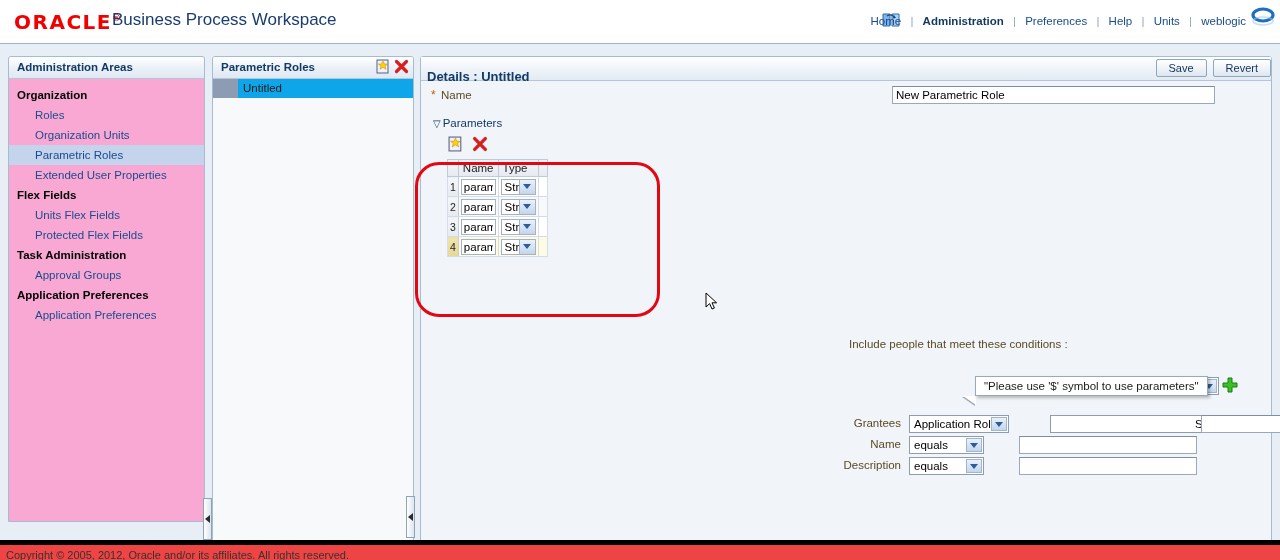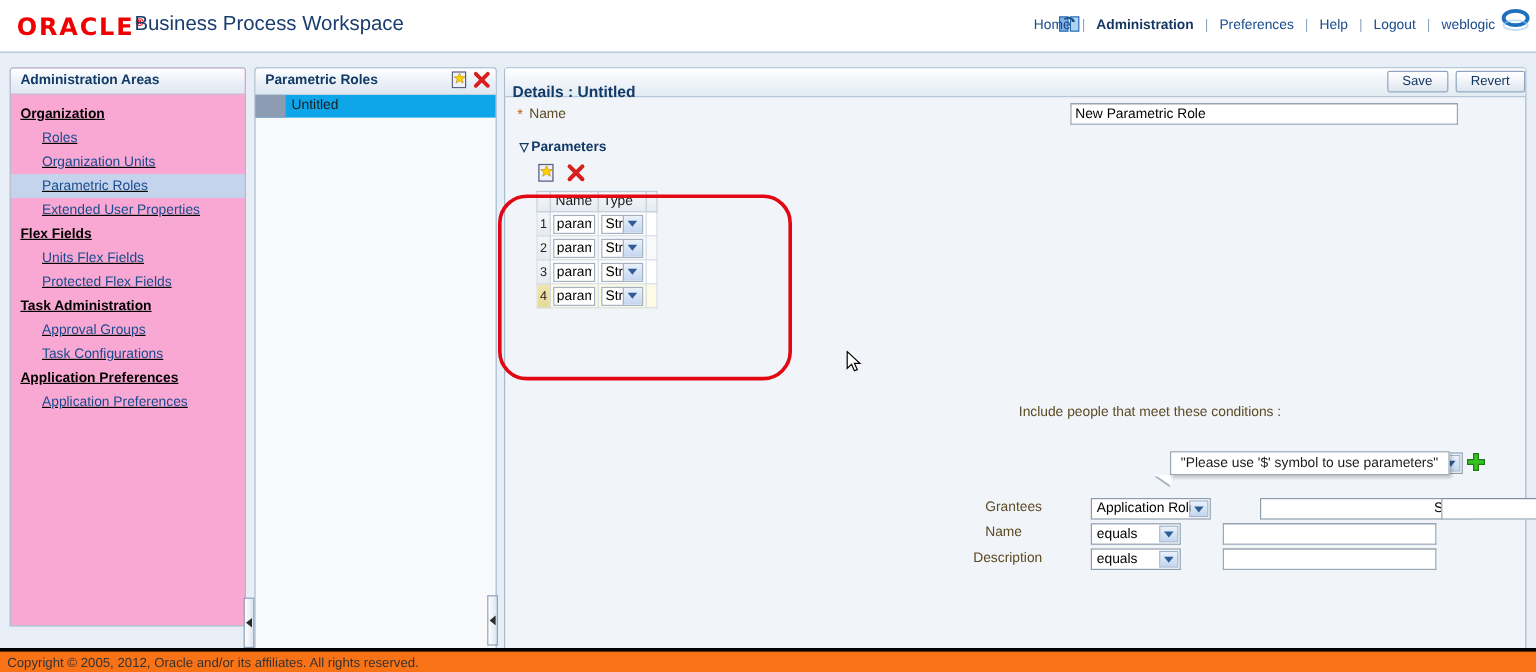--- a/index.html
+++ b/index.html
@@ -66,21 +66,21 @@
   }
   .panel-header {
     height: 22px; line-height: 21px;
     background: linear-gradient(to bottom, #ffffff 0%, #eaf0f7 55%, #dfe8f2 100%);
     border-bottom: 1px solid #b4c6d8;
     font-weight: bold; font-size: 11.5px; color: #123a66;
     padding-left: 8px;
     position: relative;
     border-radius: 2px 2px 0 0;
   }
-  .admin-list { padding: 6px 0 0 0; text-decoration: underline; }
+  .admin-list { padding: 6px 0 0 0; }
   .grp-head {
     font-weight: bold; font-size: 11.5px; color: #000;
     padding: 4px 0 4px 8px;
   }
   .grp-item {
     color: #1a4b8c; font-size: 11.5px;
     padding: 4px 0 4px 26px;
     cursor: pointer;
   }
   .grp-item.selected { background: #c3d4ec; }
@@ -165,21 +165,21 @@
     border-top-color: #7d8e9f;
     background: #ffffff;
     padding: 1px 3px;
     color: #000;
   }
   .name-input { position: absolute; left: 471px; top: 4px; width: 323px; height: 18px; }
 
   
   .params-wrap { position: absolute; left: 5px; top: 58px; }
   .params-title {
-    font-size: 11.5px; font-weight: bold; color: #123a66;
+    font-size: 11.5px; font-weight: normal; color: #123a66;
     position: absolute; left: 7px; top: 2px;
     white-space: nowrap;
   }
   .disc { display:inline-block; margin-right:2px; font-size: 10px; color:#123a66;}
   .params-toolbar { position: absolute; left: 22px; top: 21px; display: flex; gap: 8px; }
 
   table.ptable {
     position: absolute; left: 21px; top: 44px;
     border-collapse: collapse;
     background: #ffffff;
@@ -264,43 +264,43 @@
     border: 1px solid #9fb4cd;
     display: flex; align-items: center; justify-content: center;
   }
   .sel-box .arrow .tri {
     width: 0; height: 0;
     border-left: 4px solid transparent;
     border-right: 4px solid transparent;
     border-top: 5px solid #2f5c95;
   }
 
-  .row-lbl { position: absolute; font-size: 11.5px; color: #5b4a24; }
+  .row-lbl { position: absolute; font-size: 11.5px; color: #5b4a24; text-align: right; }
 
   .tooltip {
     position: absolute; left: 975px; top: 332px;
     background: #ffffff; border: 1px solid #9ba8b6;
     box-shadow: 2px 2px 3px rgba(0,0,0,0.25);
     padding: 3px 8px;
     font-size: 11.5px; color: #1b1b1b;
     white-space: nowrap;
   }
   .tooltip-tail {
     position: absolute; left: 963px; top: 352px;
     width: 0; height: 0;
     border-top: 9px solid #ffffff;
     border-left: 13px solid transparent;
     filter: drop-shadow(-1px 1px 0 #9ba8b6);
   }
 
   
   .footer {
     position: absolute; left: 0; top: 540px; width: 1280px; height: 20px;
-    background: #f97316;
-    border-top: 3px solid #000000;
+    background: #ef4444;
+    border-top: 5px solid #000000;
     font-size: 11px; color: #333;
     padding: 4px 0 0 6px;
   }
 
   .cursor-arrow { position: absolute; left: 705px; top: 248px; width: 14px; height: 20px; }
 
   .icon-x { cursor: pointer; }
 </style>
 </head>
 <body>
@@ -324,21 +324,21 @@
 
     <div class="topnav">
       <span class="navitem"><a>Home</a></span>
       <span class="sep">|</span>
       <span class="navitem"><a class="current">Administration</a></span>
       <span class="sep">|</span>
       <span class="navitem"><a>Preferences</a></span>
       <span class="sep">|</span>
       <span class="navitem"><a>Help</a></span>
       <span class="sep">|</span>
-      <span class="navitem"><a>Logout</a></span>
+      <span class="navitem"><a>Units</a></span>
       <span class="sep">|</span>
       <span class="navitem"><a>weblogic</a></span>
     </div>
 
     <div class="oracle-o">
       <svg width="26" height="22" viewBox="0 0 26 22">
         <ellipse cx="13" cy="9" rx="10" ry="6" fill="none" stroke="#1f6fbf" stroke-width="3.2"></ellipse>
         <ellipse cx="13" cy="15" rx="10" ry="4" fill="none" stroke="#9ccaf0" stroke-width="1.6" opacity="0.6"></ellipse>
       </svg>
     </div>
@@ -355,21 +355,20 @@
         <div class="grp-item">Organization Units</div>
         <div class="grp-item selected">Parametric Roles</div>
         <div class="grp-item">Extended User Properties</div>
 
         <div class="grp-head">Flex Fields</div>
         <div class="grp-item">Units Flex Fields</div>
         <div class="grp-item">Protected Flex Fields</div>
 
         <div class="grp-head">Task Administration</div>
         <div class="grp-item">Approval Groups</div>
-        <div class="grp-item">Task Configurations</div>
 
         <div class="grp-head">Application Preferences</div>
         <div class="grp-item">Application Preferences</div>
       </div>
     </div>
 
     <div class="collapser" style="left:203px; top:454px;">
       <span class="tri"></span>
     </div>
 

